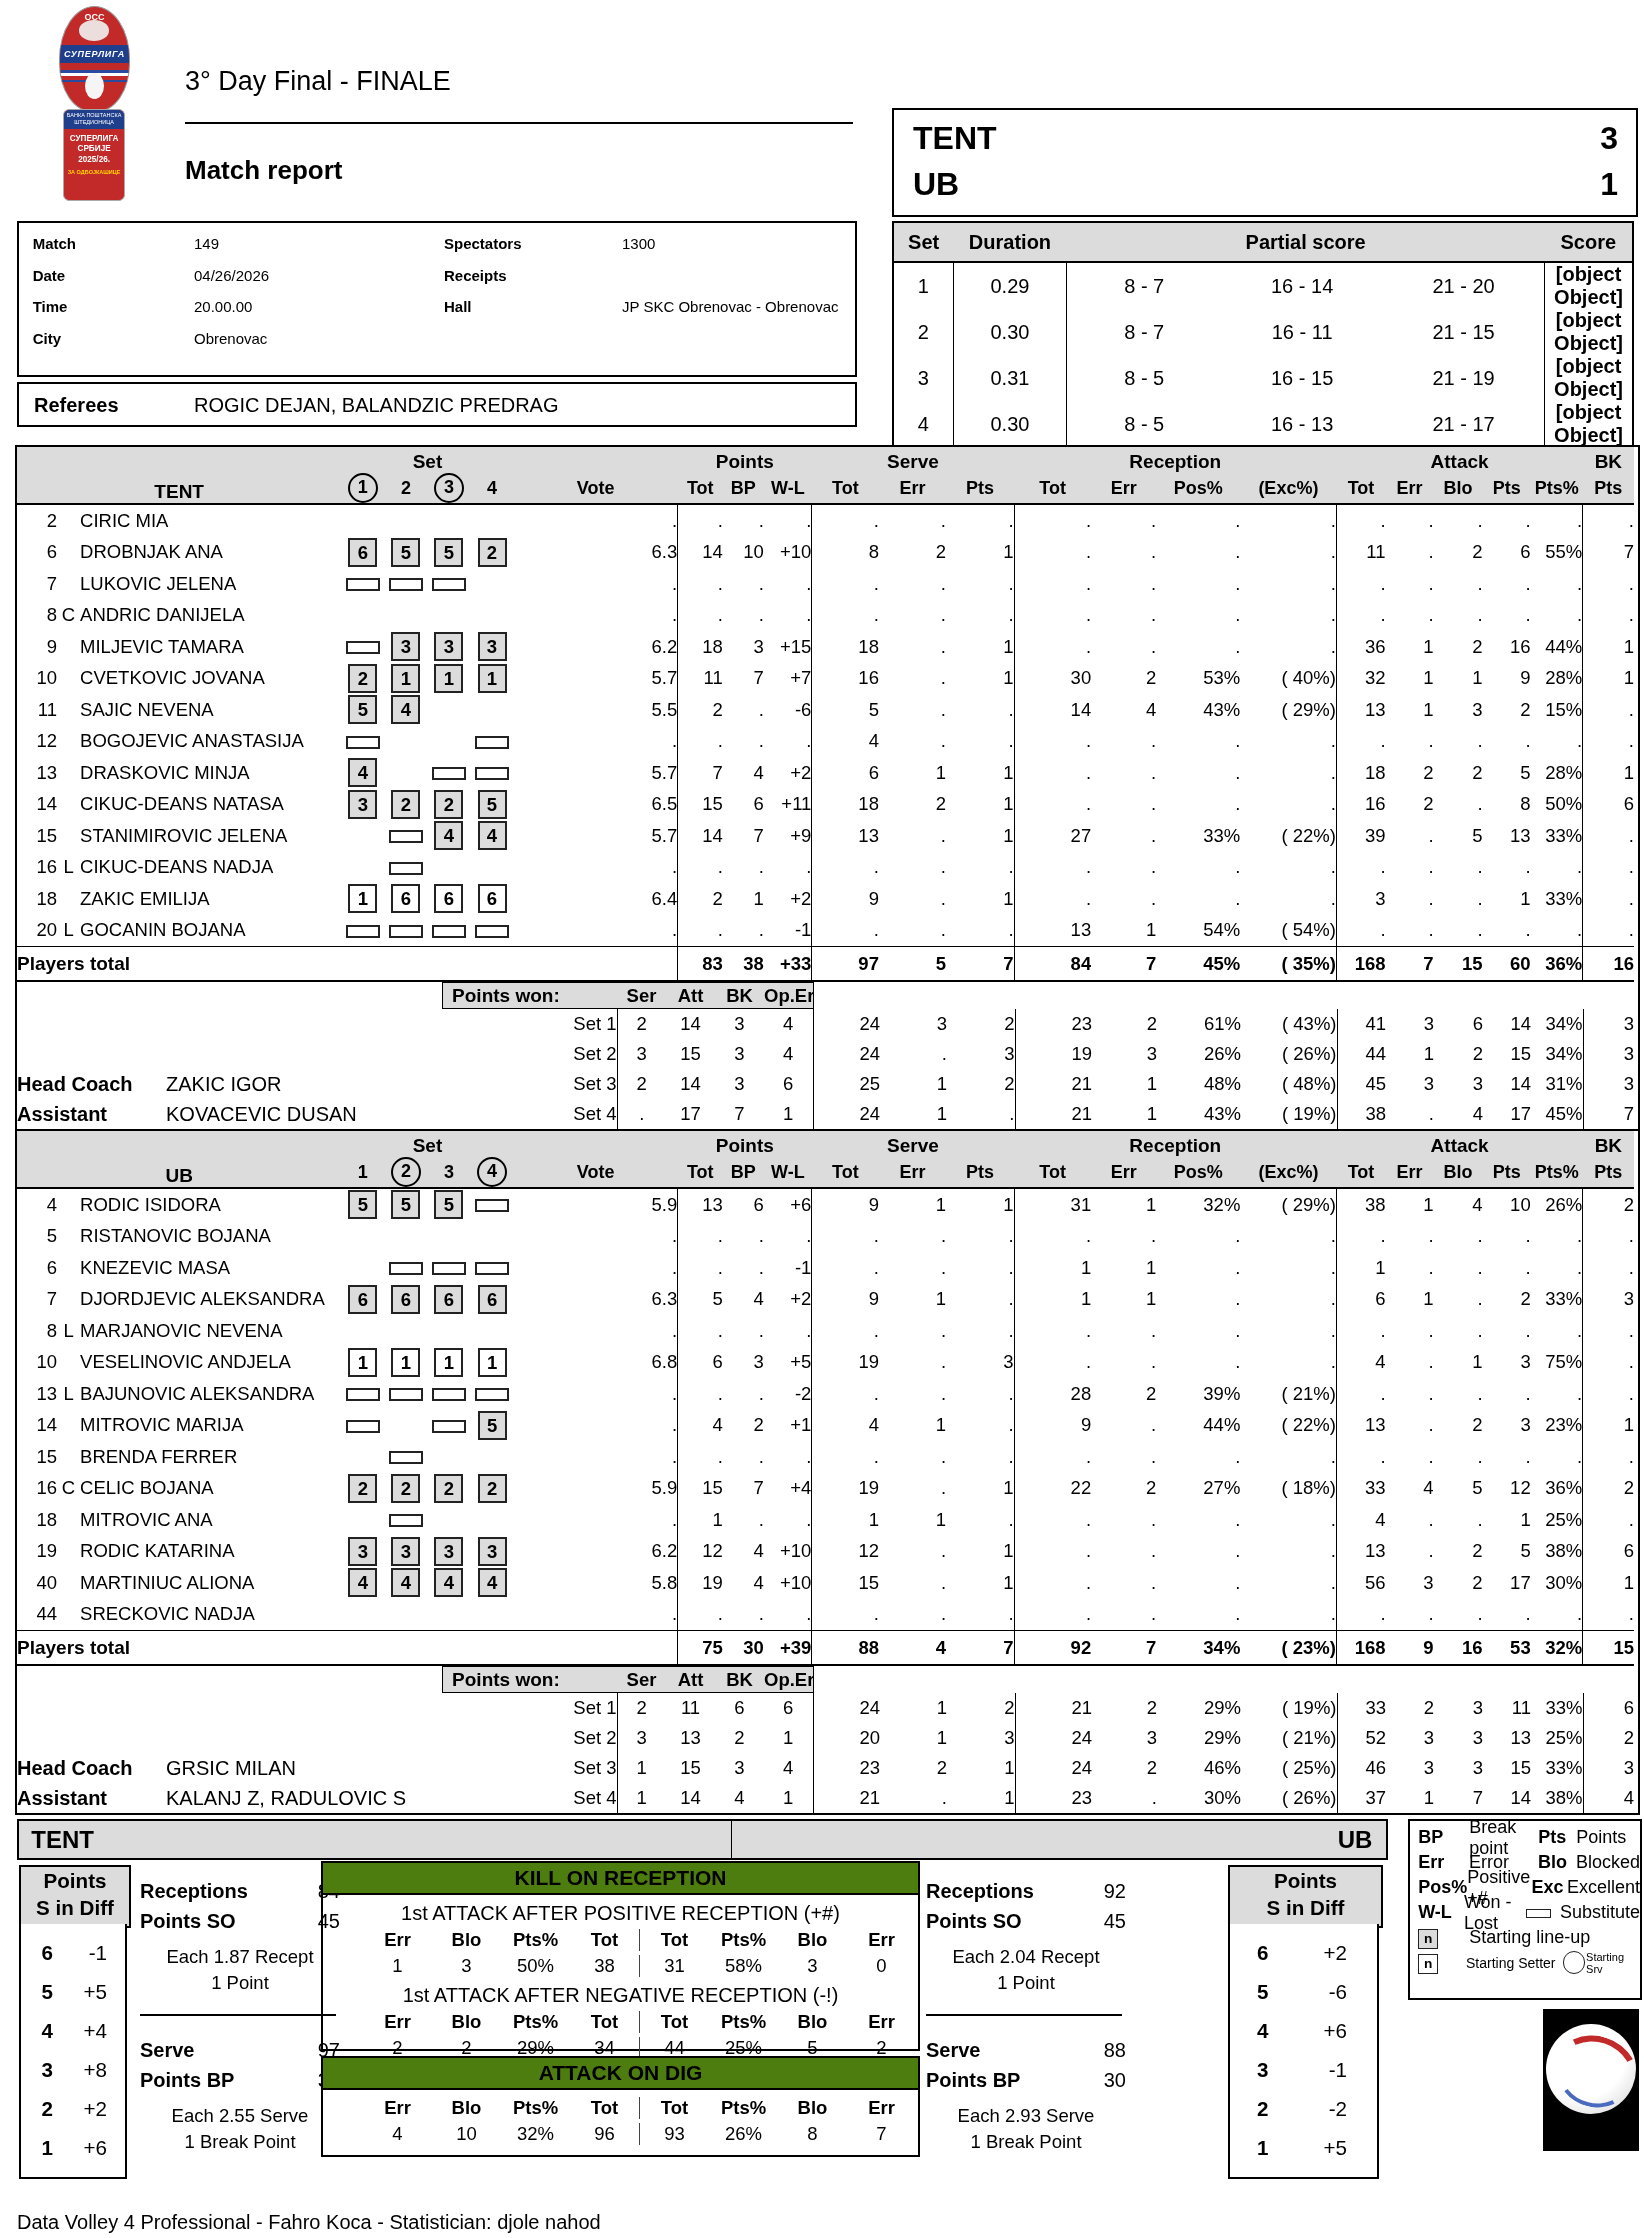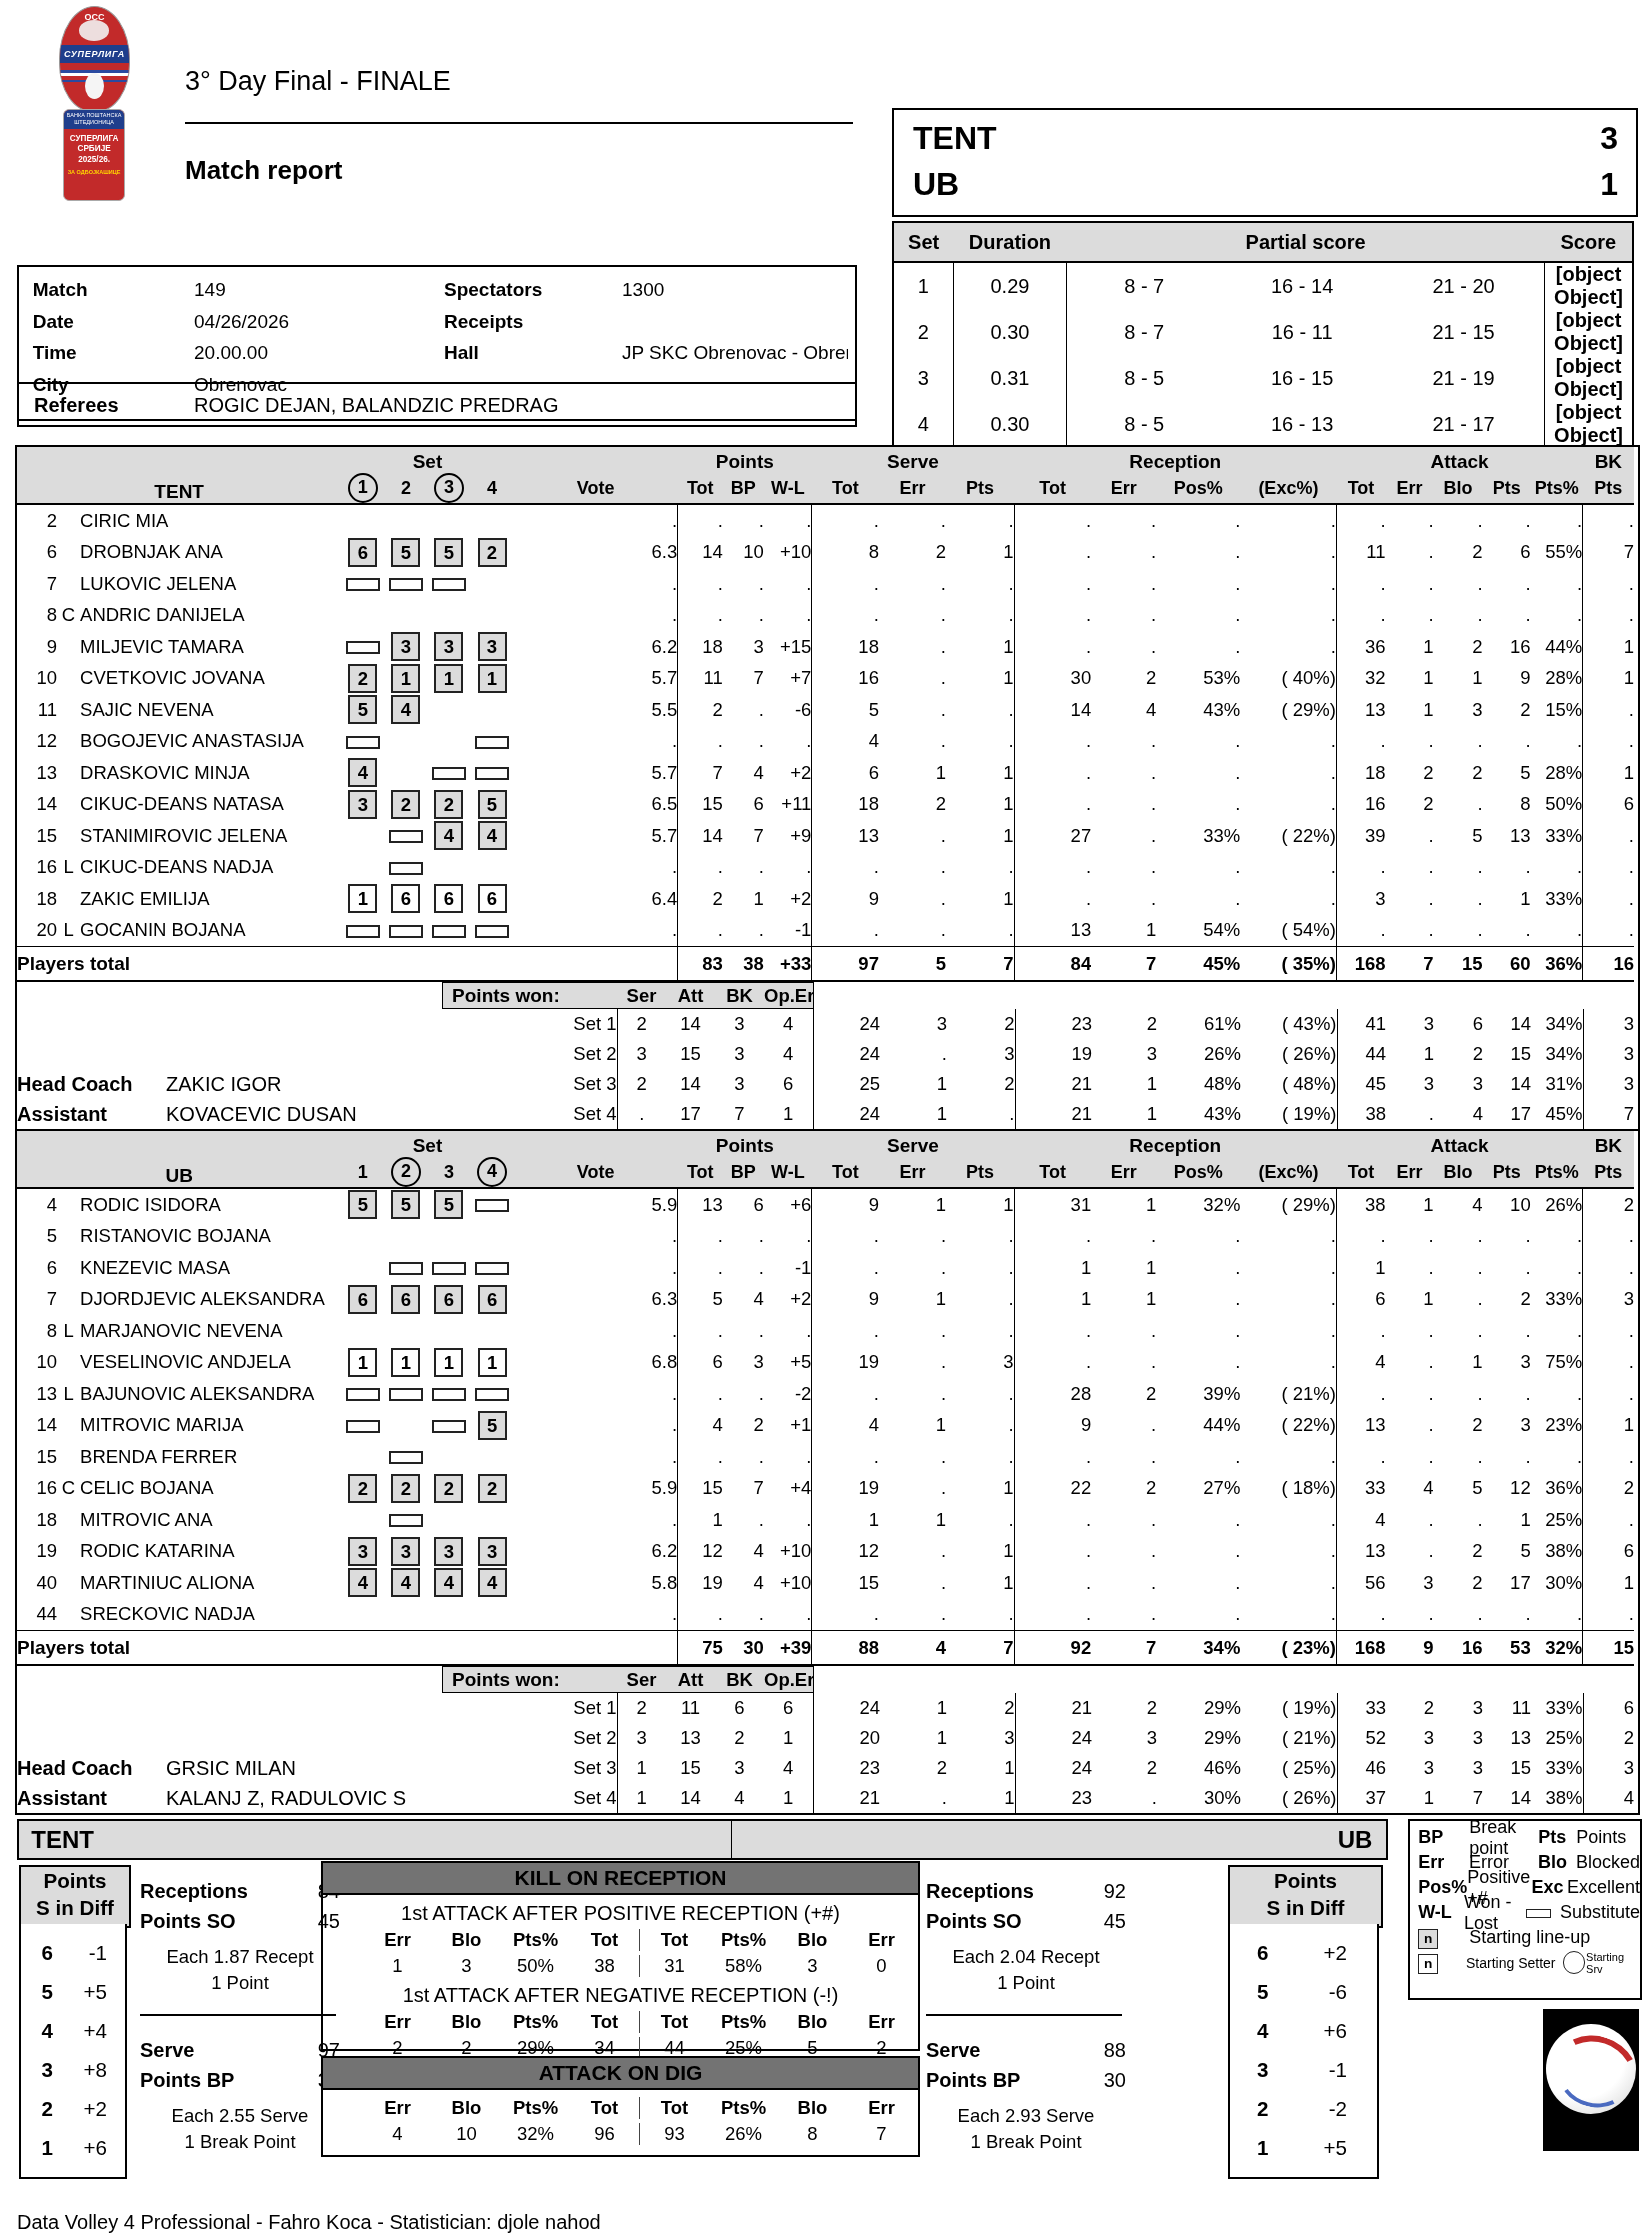--- a/index.html
+++ b/index.html
@@ -21,21 +21,21 @@
                  color:#fff;font-size:9px;font-weight:bold;font-style:italic;text-align:center;line-height:18px;letter-spacing:0.7px;}
   #balloon .stripes{position:absolute;top:63px;left:0;width:100%;height:12.3px;
                  background:repeating-linear-gradient(180deg,#2a4aa0 0 3.4px,#fff 3.4px 6.2px,#c22a2a 6.2px 9.6px);}
   #balloon .crest{position:absolute;top:66px;left:25px;width:19px;height:26px;background:#f5f5f5;border-radius:50%;}
   #plaque{position:absolute;left:4.1px;top:103px;width:60px;height:90px;border-radius:6.2px;border:1.4px solid #aaa;
           background:#c22a2a;overflow:hidden;}
   #plaque .ptop{background:#1f3e8c;color:#fff;font-size:5.5px;text-align:center;padding:2.7px 1.4px;line-height:6.9px;}
   #plaque .pmain{color:#fff;font-weight:bold;font-size:8.2px;text-align:center;margin-top:5.5px;line-height:10.3px;}
   #plaque .psub{color:#ffd400;font-weight:bold;font-size:5.5px;text-align:center;margin-top:4.1px;}
   
-  #minfo{left:17px;top:221px;width:836px;height:152px;border:2.1px solid #000;font-size:19px;margin-top:44px;}
+  #minfo{left:17px;top:221px;width:836px;height:152px;border:2.1px solid #000;font-size:15px;}
   #minfo .lbl{position:absolute;font-weight:bold;}
   #minfo .val{position:absolute;white-space:nowrap;overflow:hidden;}
   #refbox{left:17px;top:382px;width:836px;height:41px;border:2.1px solid #000;font-size:20px;}
   #refbox .lbl{position:absolute;left:15px;top:9.6px;font-weight:bold;}
   #refbox .val{position:absolute;left:175px;top:9.6px;}
   
   #scorebox{left:892px;top:108px;width:742px;height:105px;border:2.1px solid #000;}
   .sb-row{position:absolute;left:0;width:100%;height:44px;font-size:32px;font-weight:bold;}
   .sb-name{position:absolute;left:19px;top:0;}
   .sb-sets{position:absolute;right:18px;top:0;}
@@ -94,21 +94,21 @@
   .sdbox-h{border:2.1px solid #000;background:#dcdcdc;text-align:center;font-weight:bold;font-size:20.6px;line-height:27px;}
   .sdbox-b{border:2.1px solid #000;border-top:none;background:#fff;}
   .sd-row{display:flex;justify-content:space-between;font-size:20.6px;height:39px;align-items:center;}
   .sd-n{font-weight:bold;}
   .statline{position:absolute;font-size:20px;white-space:nowrap;}
   .statline .k{font-weight:bold;}
   .statline .v{position:absolute;right:0;top:0;}
   .notecen{position:absolute;font-size:18.5px;text-align:center;width:100%;}
   .hr2{position:absolute;border-top:2.1px solid #000;}
   .kdbox{position:absolute;border:2.1px solid #000;}
-  .kd-title{background:#737373;border-bottom:2.1px solid #000;text-align:center;font-weight:bold;font-size:21px;height:30px;line-height:30px;}
+  .kd-title{background:#4d7c0f;border-bottom:2.1px solid #000;text-align:center;font-weight:bold;font-size:21px;height:30px;line-height:30px;}
   .kd-sub{text-align:center;font-size:20px;margin-top:6.9px;}
   .kd-row{display:flex;padding-left:40px;margin-top:4.1px;}
   .kd-cell{width:69px;text-align:center;font-size:18.5px;}
   .kd-cell.hd{font-weight:bold;}
   .kd-cell.mid{border-left:1.4px solid #444;}
   
   #legend{left:1408px;top:1819px;width:230px;height:177px;border:2.1px solid #000;font-size:18px;}
   .lg-row{display:flex;align-items:center;height:25px;padding-left:8.2px;}
   .lg-k{font-weight:bold;width:51px;}
   .lg-v{width:69px;}

